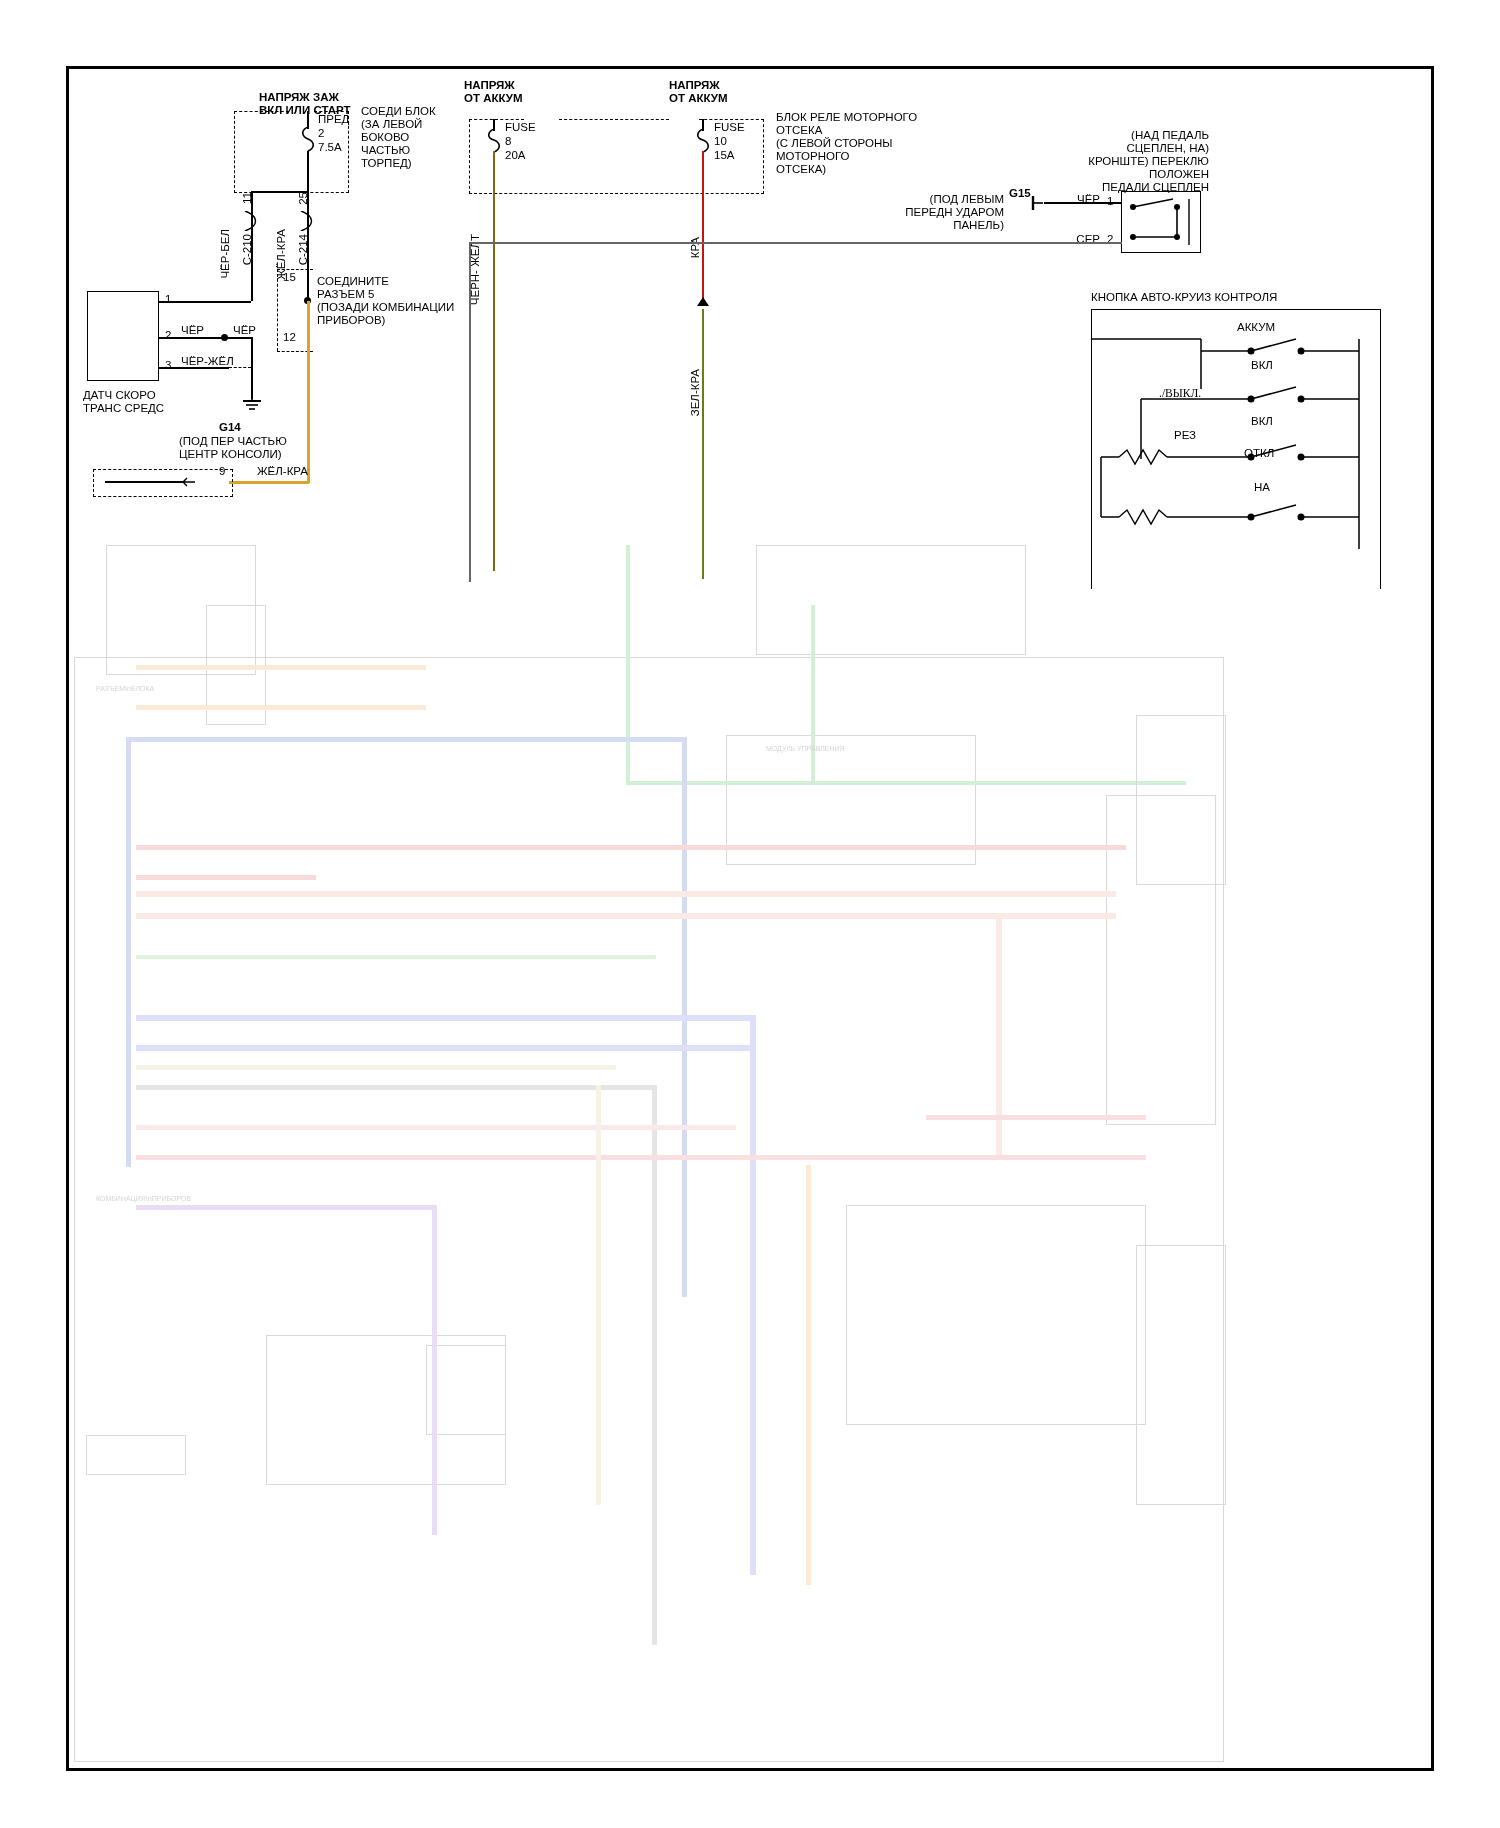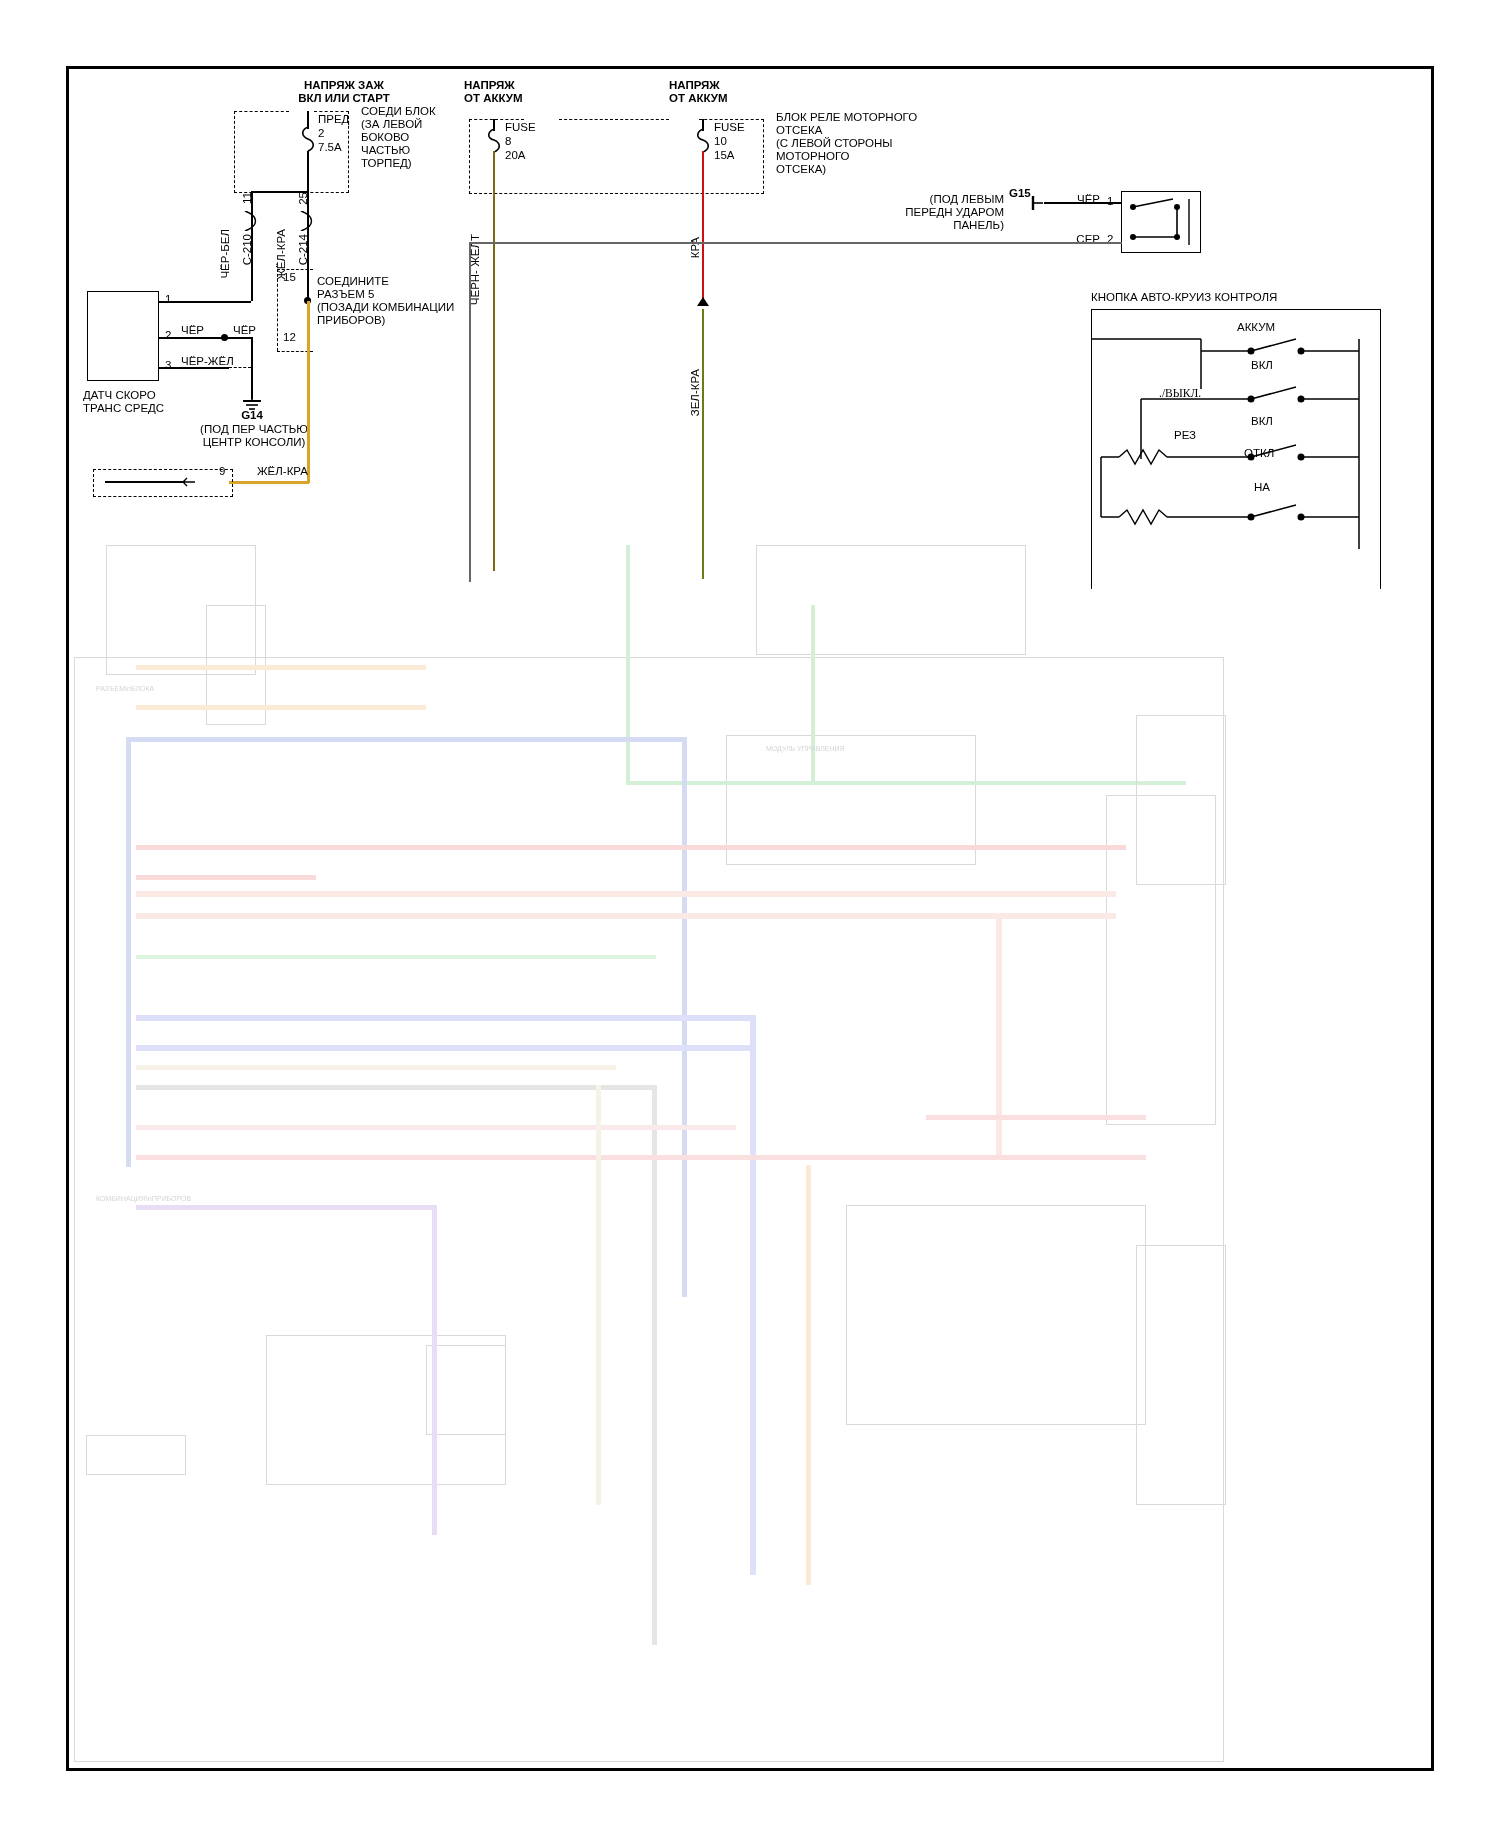--- a/index.html
+++ b/index.html
@@ -1,20 +1,20 @@
 <!DOCTYPE html>
 <html><head>
 <meta charset="utf-8">
 <style>
   html,body{margin:0;padding:0;background:#ffffff;}
   body{font-family:"Liberation Sans",sans-serif;}
   #page{position:relative;width:1500px;height:1828px;background:#fff;overflow:hidden;}
   #sheet{position:absolute;left:66px;top:66px;width:1368px;height:1705px;border:3px solid #000;background:#fff;box-sizing:border-box;}
   .lbl{position:absolute;font-size:11.5px;line-height:13px;color:#000;white-space:pre;letter-spacing:0px;}
-  .lbl.c{text-align:center;}
+  .lbl.c{margin-top:12px;}
   .lbl.r{text-align:right;}
   .lbl.vert{writing-mode:vertical-rl;transform:rotate(180deg);white-space:nowrap;}
   .wire{position:absolute;background:#000;}
   .h{height:1.5px;}
   .v{width:1.5px;}
   .dash-box{position:absolute;border:1.4px dashed #000;box-sizing:border-box;}
   .dash-l{position:absolute;border-left:1.4px dashed #000;}
   .dash-t{position:absolute;border-top:1.4px dashed #000;}
   .box{position:absolute;border:1.6px solid #000;box-sizing:border-box;background:transparent;}
   .dot{position:absolute;width:7px;height:7px;border-radius:50%;background:#000;}
@@ -103,20 +103,25 @@
 ОТСЕКА
 (С ЛЕВОЙ СТОРОНЫ
 МОТОРНОГО
 ОТСЕКА)</div>
 
     <div class="lbl vert" style="left:400px;top:165px;line-height:12px;">ЧЕРН-
 ЖЕЛТ</div>
     <div class="lbl vert" style="left:620px;top:168px;">КРА</div>
     <div class="lbl vert" style="left:620px;top:300px;">ЗЕЛ-КРА</div>
 
+    <div class="lbl r" style="left:960px;top:60px;width:180px;">(НАД ПЕДАЛЬ
+СЦЕПЛЕН, НА)
+КРОНШТЕ) ПЕРЕКЛЮ
+ПОЛОЖЕН
+ПЕДАЛИ СЦЕПЛЕН</div>
     <div class="box" style="left:1052px;top:122px;width:80px;height:62px;"></div>
     <svg style="position:absolute;left:1052px;top:122px;" width="80" height="62">
       <line x1="12" y1="16" x2="52" y2="8" stroke="#000" stroke-width="1.6"></line>
       <circle cx="12" cy="16" r="3" fill="#000"></circle>
       <circle cx="56" cy="16" r="3" fill="#000"></circle>
       <circle cx="56" cy="46" r="3" fill="#000"></circle>
       <line x1="56" y1="16" x2="56" y2="46" stroke="#000" stroke-width="1.6"></line>
       <line x1="12" y1="46" x2="56" y2="46" stroke="#000" stroke-width="1.6"></line>
       <circle cx="12" cy="46" r="3" fill="#000"></circle>
       <line x1="68" y1="8" x2="68" y2="54" stroke="#000" stroke-width="1.4"></line>

